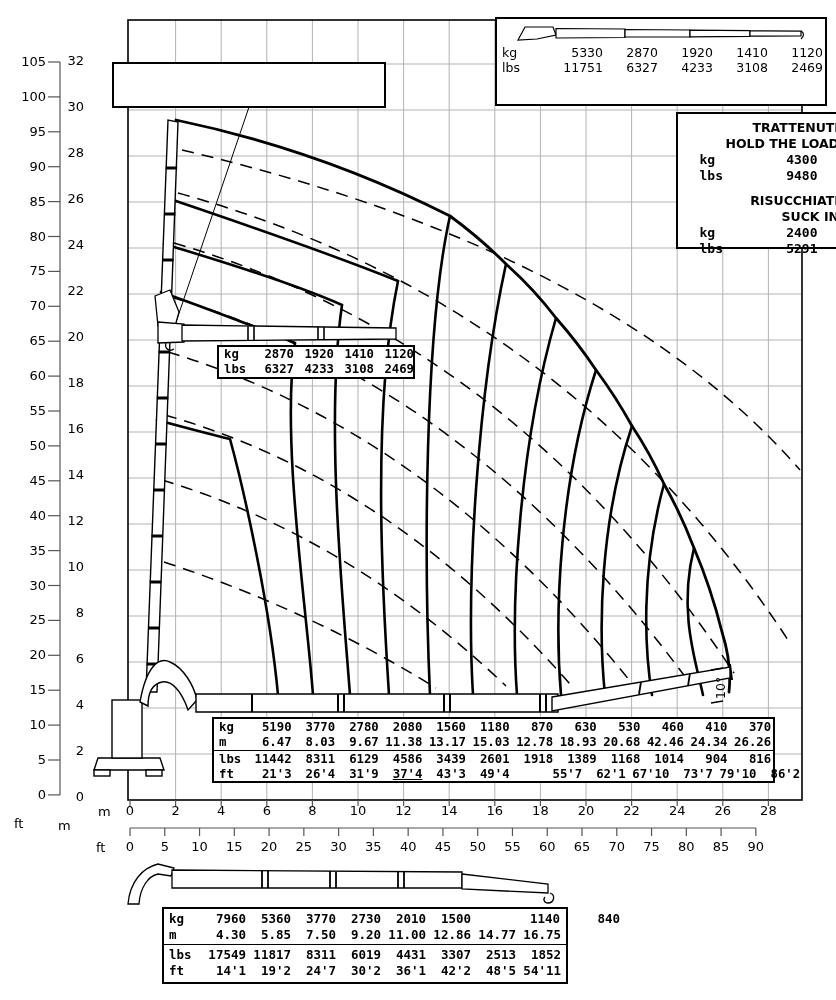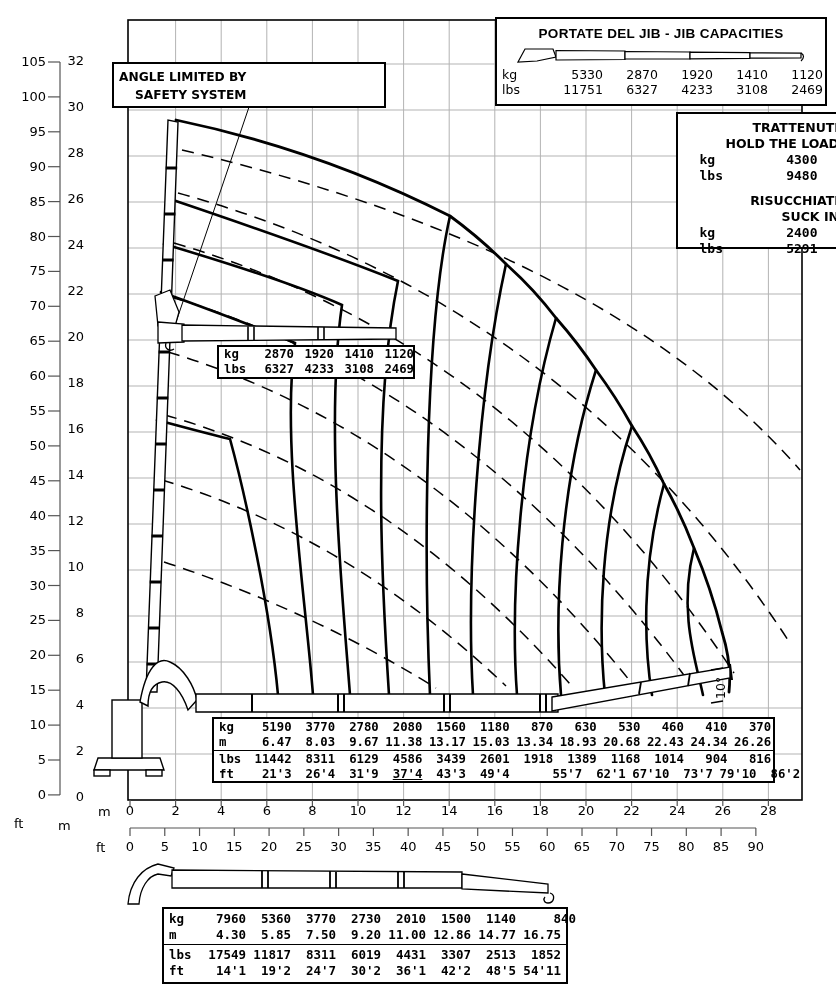--- a/index.html
+++ b/index.html
@@ -327,28 +327,23 @@
     <span class="tick c" style="left: 706.09px; top: 839px; width: 30px;">85</span>
     <span class="tick c" style="left: 740.86px; top: 839px; width: 30px;">90</span>
   </div>
 
 <span class="unit" style="left:14px;top:816px;">ft</span>
 <span class="unit" style="left:58px;top:818px;">m</span>
 <span class="unit" style="left:98px;top:804px;">m</span>
 <span class="unit" style="left:96px;top:840px;">ft</span>
 
 <div id="warning-box" class="box" style="left:112px;top:62px;width:274px;height:46px;">
-  <div class="en">
-    <div>ANGLE LIMITED BY</div>
-    <div>SAFETY SYSTEM</div>
-  </div>
 </div>
 
 <div id="portate-box" class="box" style="left:495px;top:17px;width:332px;height:89px;">
-  <div id="portate-title">PORTATE DEL JIB - JIB CAPACITIES</div>
   <svg id="portate-icon" width="292" height="20" viewBox="0 0 292 20">
     <g fill="#fff" stroke="#000" stroke-width="1.2">
       <polygon points="3,16 10,3 38,3 41,11 22,15"></polygon>
       <polygon points="41,4.5 110,5 110,13.5 41,14"></polygon>
       <polygon points="110,5.5 175,6 175,13 110,13"></polygon>
       <polygon points="175,6.2 235,6.6 235,12.4 175,12.8"></polygon>
       <polygon points="235,6.8 286,7.2 286,11.8 235,12.2"></polygon>
       <path d="M286,7 q5,3 0,8" fill="none"></path>
     </g>
   </svg>
@@ -445,24 +440,24 @@
         <span class="tcell" style="width: 43.6px;">370</span>
       </div>
       <div class="trow" style="height: 14.5px;">
         <span class="tlab" style="width: 29px;">m</span>
         <span class="tcell" style="width: 43.6px;">6.47</span>
         <span class="tcell" style="width: 43.6px;">8.03</span>
         <span class="tcell" style="width: 43.6px;">9.67</span>
         <span class="tcell" style="width: 43.6px;">11.38</span>
         <span class="tcell" style="width: 43.6px;">13.17</span>
         <span class="tcell" style="width: 43.6px;">15.03</span>
-        <span class="tcell" style="width: 43.6px;">13.34</span>
+        <span class="tcell" style="width: 43.6px;">12.78</span>
         <span class="tcell" style="width: 43.6px;">18.93</span>
         <span class="tcell" style="width: 43.6px;">20.68</span>
-        <span class="tcell" style="width: 43.6px;">22.43</span>
+        <span class="tcell" style="width: 43.6px;">42.46</span>
         <span class="tcell" style="width: 43.6px;">24.34</span>
         <span class="tcell" style="width: 43.6px;">26.26</span>
       </div>
     </div>
     <div class="tgroup tsep">
       <div class="trow" style="height: 14.5px;">
         <span class="tlab" style="width: 29px;">lbs</span>
         <span class="tcell" style="width: 43.6px;">11442</span>
         <span class="tcell" style="width: 43.6px;">8311</span>
         <span class="tcell" style="width: 43.6px;">6129</span>
@@ -497,21 +492,21 @@
 <div id="boom-table" class="captable" style="left:162px;top:907px;width:406px;height:77px;font-size:12.5px;">
     <div class="tgroup">
       <div class="trow" style="height: 16.5px;">
         <span class="tlab" style="width: 32px;">kg</span>
         <span class="tcell" style="width: 45px;">7960</span>
         <span class="tcell" style="width: 45px;">5360</span>
         <span class="tcell" style="width: 45px;">3770</span>
         <span class="tcell" style="width: 45px;">2730</span>
         <span class="tcell" style="width: 45px;">2010</span>
         <span class="tcell" style="width: 45px;">1500</span>
-        <span class="tcell" style="width: 45px;">1140</span>
+        <span class="tcell" style="width: 45px; margin-left: 44px;">1140</span>
         <span class="tcell" style="width: 45px; padding-left: 15px;">840</span>
       </div>
       <div class="trow" style="height: 16.5px;">
         <span class="tlab" style="width: 32px;">m</span>
         <span class="tcell" style="width: 45px;">4.30</span>
         <span class="tcell" style="width: 45px;">5.85</span>
         <span class="tcell" style="width: 45px;">7.50</span>
         <span class="tcell" style="width: 45px;">9.20</span>
         <span class="tcell" style="width: 45px;">11.00</span>
         <span class="tcell" style="width: 45px;">12.86</span>

